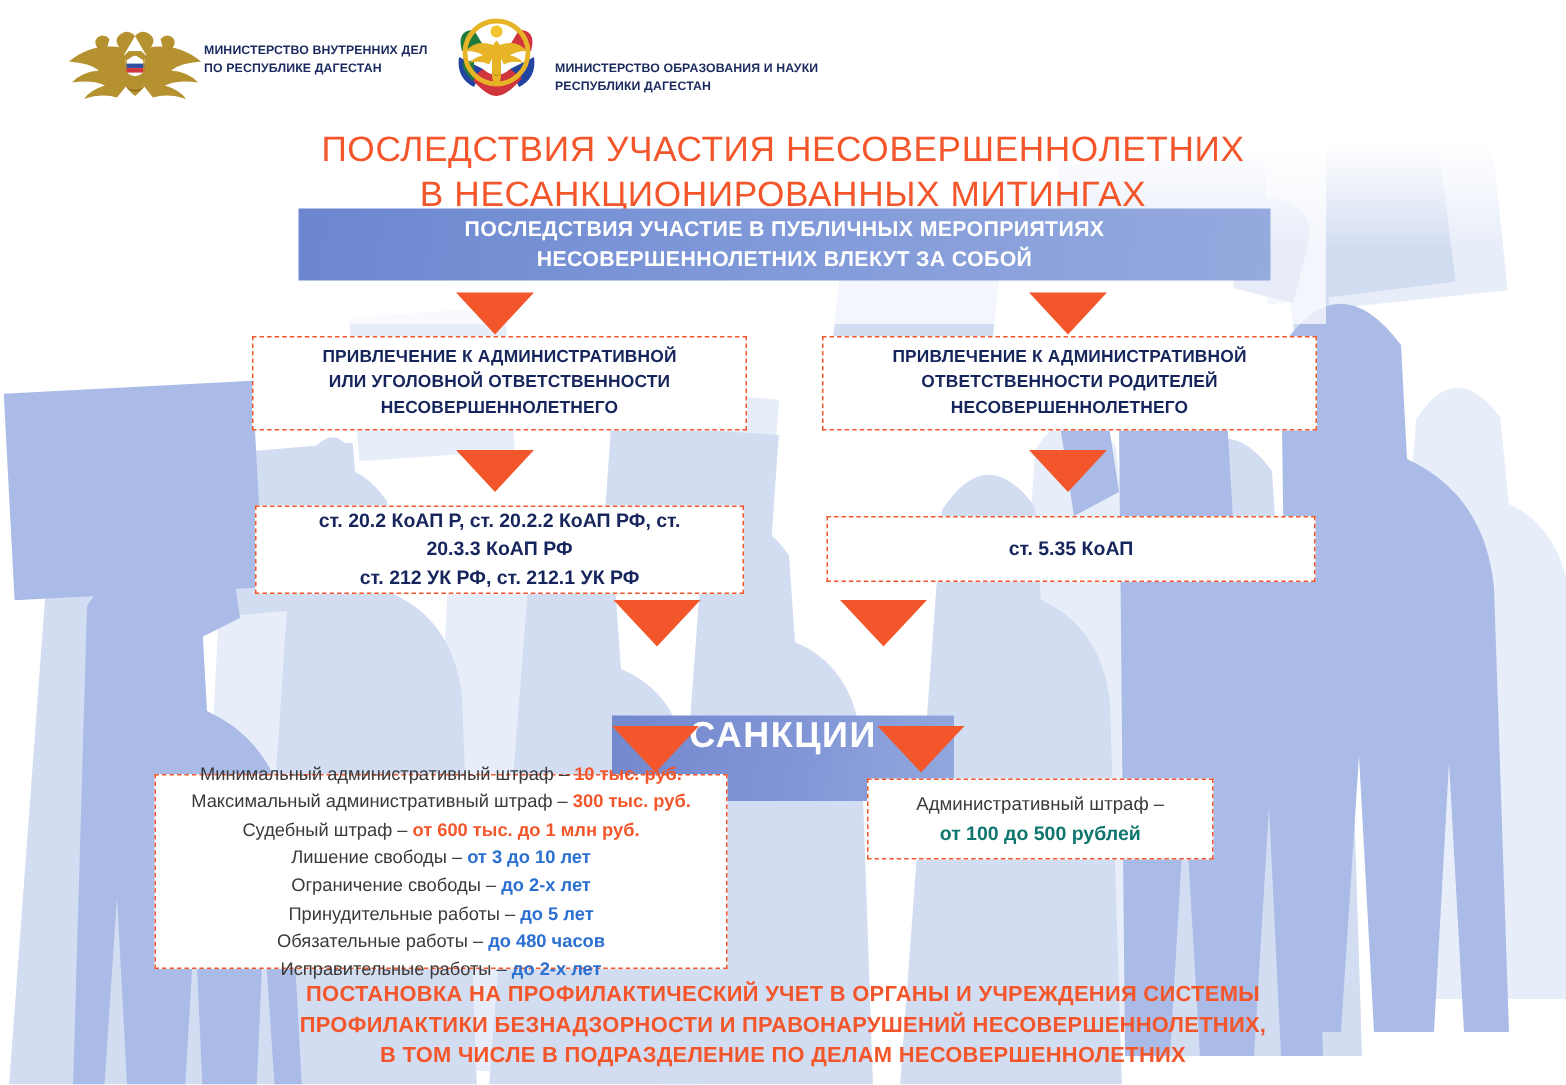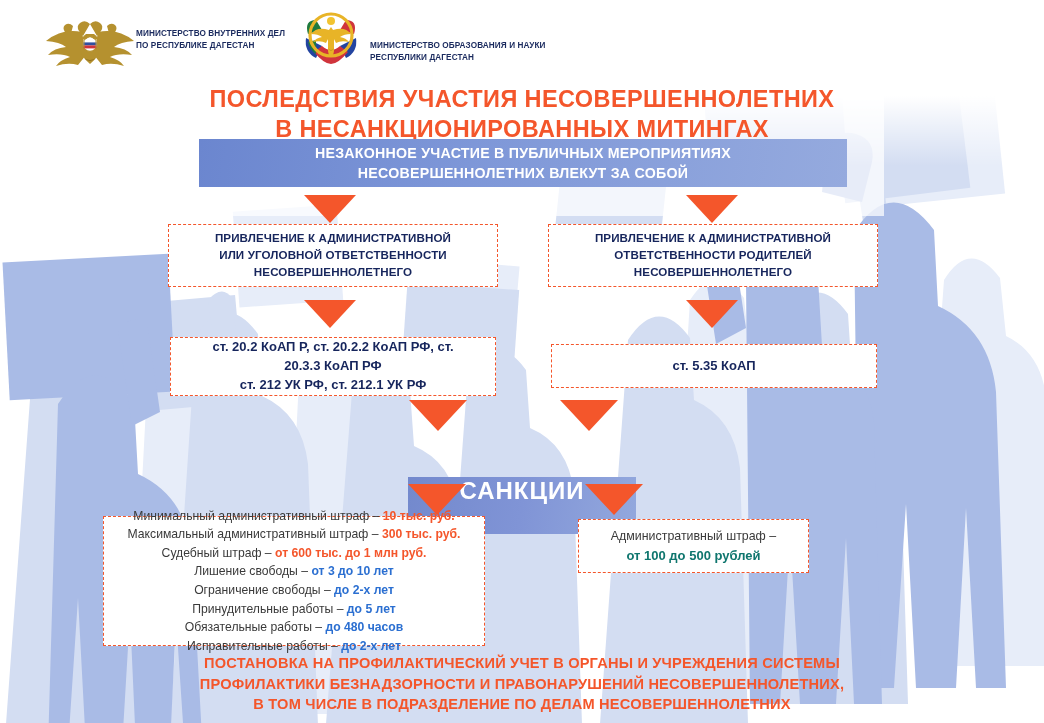--- a/index.html
+++ b/index.html
@@ -32,21 +32,21 @@
   }
 
   
   .main-title{
     position:absolute;
     left:0;width:1044px;
     top:84px;
     text-align:center;
     z-index:6;
     color:#F4562B;
-    font-weight:bold;
+    font-weight:normal;
     font-size:23.5px;
     line-height:1.28;
     letter-spacing:.4px;
   }
   .main-title span{display:block;}
 
   .blue-banner{
     position:absolute;
     left:199px;top:139px;
     width:648px;height:48px;
@@ -259,21 +259,21 @@
     <div class="min-text" style="left:370px;top:40px;"><span>МИНИСТЕРСТВО ОБРАЗОВАНИЯ И НАУКИ</span><br><span>РЕСПУБЛИКИ ДАГЕСТАН</span></div>
   </div>
 
   <div class="main-title">
     <span>ПОСЛЕДСТВИЯ УЧАСТИЯ НЕСОВЕРШЕННОЛЕТНИХ</span>
     <span>В НЕСАНКЦИОНИРОВАННЫХ МИТИНГАХ</span>
   </div>
 
   <div class="blue-banner">
     <div class="bb-txt">
-      <span>НЕЗАКОННОЕ УЧАСТИЕ В ПУБЛИЧНЫХ МЕРОПРИЯТИЯХ</span>
+      <span>ПОСЛЕДСТВИЯ УЧАСТИЕ В ПУБЛИЧНЫХ МЕРОПРИЯТИЯХ</span>
       <span>НЕСОВЕРШЕННОЛЕТНИХ ВЛЕКУТ ЗА СОБОЙ</span>
     </div>
   </div>
 
   <div class="arrow" style="left:304px;top:195px;border-left-width:26px;border-right-width:26px;border-top-width:28px;"></div>
   <div class="arrow" style="left:686px;top:195px;border-left-width:26px;border-right-width:26px;border-top-width:28px;"></div>
 
   <div class="dbox" id="box-minor">
     <div class="inner">
       <span>ПРИВЛЕЧЕНИЕ К АДМИНИСТРАТИВНОЙ</span>

